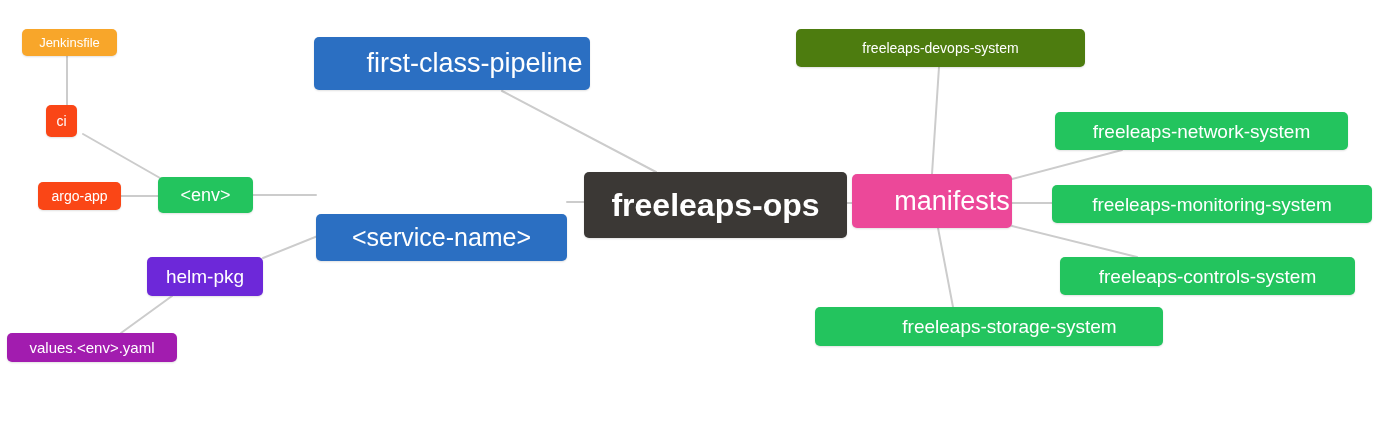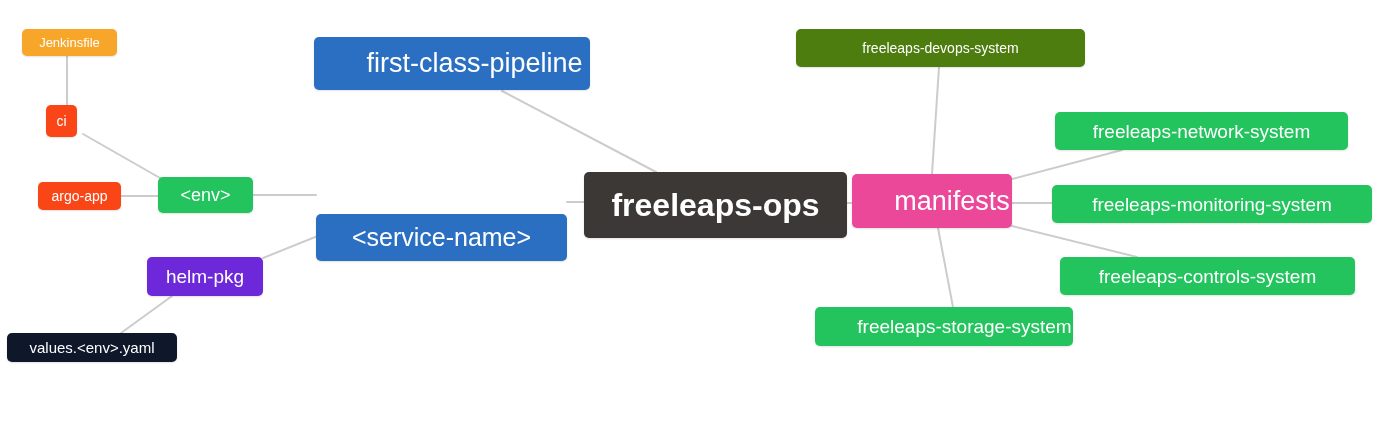--- a/index.html
+++ b/index.html
@@ -90,23 +90,23 @@
       </div>
       <div class="node" style="left: 1055px; top: 112px; width: 293px; height: 38px; background: rgb(35, 196, 94); color: rgb(255, 255, 255); font-size: 19px; justify-content: center;">
         <span>freeleaps-network-system</span>
       </div>
       <div class="node" style="left: 1052px; top: 185px; width: 320px; height: 38px; background: rgb(35, 196, 94); color: rgb(255, 255, 255); font-size: 19px;">
         <span>freeleaps-monitoring-system</span>
       </div>
       <div class="node" style="left: 1060px; top: 257px; width: 295px; height: 38px; background: rgb(35, 196, 94); color: rgb(255, 255, 255); font-size: 19px;">
         <span>freeleaps-controls-system</span>
       </div>
-      <div class="node" style="left: 815px; top: 307px; width: 258px; height: 39px; background: rgb(35, 196, 94); color: rgb(255, 255, 255); font-size: 19px; padding-left: 41px;">
+      <div class="node" style="left: 815px; top: 307px; width: 348px; height: 39px; background: rgb(35, 196, 94); color: rgb(255, 255, 255); font-size: 19px; padding-left: 41px;">
         <span>freeleaps-storage-system</span>
       </div>
       <div class="node" style="left: 147px; top: 257px; width: 116px; height: 39px; background: #6d28d9; color: rgb(255, 255, 255); font-size: 19px;">
         <span>helm-pkg</span>
       </div>
-      <div class="node" style="left: 7px; top: 333px; width: 170px; height: 29px; background: #0f172a; color: rgb(255, 255, 255); font-size: 15px;">
+      <div class="node" style="left: 7px; top: 333px; width: 170px; height: 29px; background: #a21caf; color: rgb(255, 255, 255); font-size: 15px;">
         <span>values.&lt;env&gt;.yaml</span>
       </div>
     </div>
 </div>
 
 </body></html>

